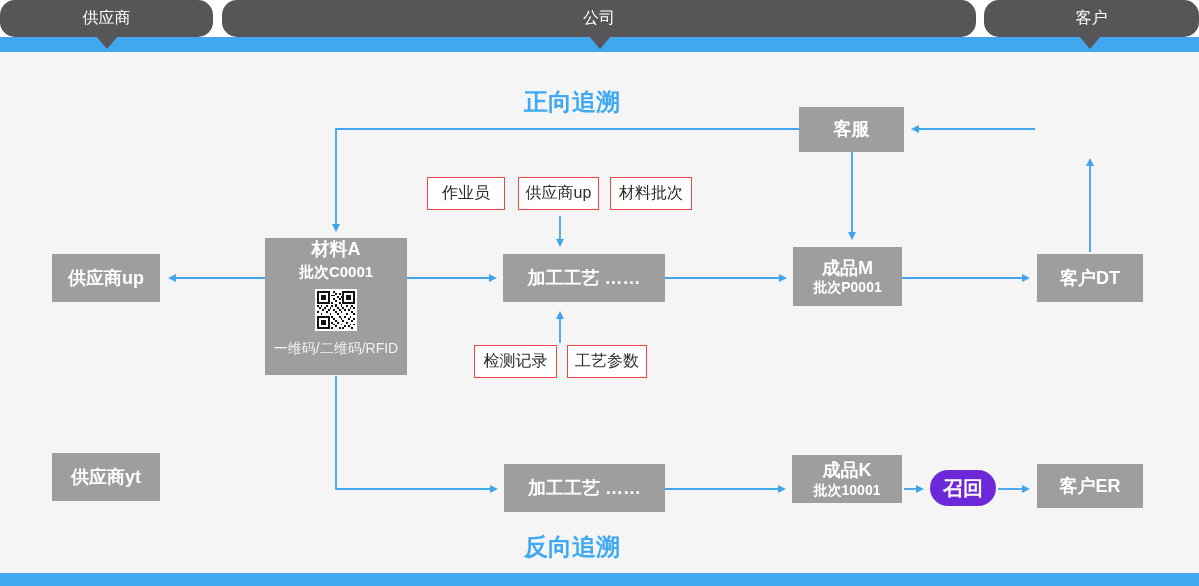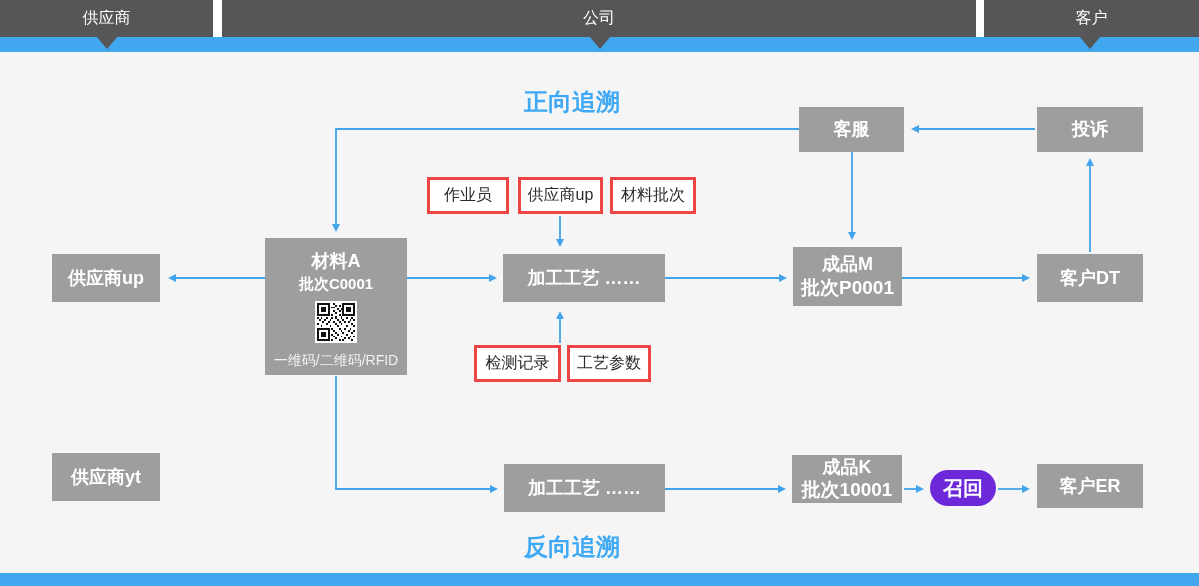--- a/index.html
+++ b/index.html
@@ -5,21 +5,21 @@
   html,body{margin:0;padding:0;background:#fff;}
   .canvas{
     position:relative;width:1199px;height:586px;overflow:hidden;
     background:#f5f5f6;
     font-family:"Liberation Sans","DejaVu Sans",sans-serif;
   }
   
   .header-strip{position:absolute;left:0;top:0;width:100%;height:37px;background:#ffffff;}
   .lane{
     position:absolute;top:0;height:37px;background:#565658;color:#fff;
-    display:flex;align-items:center;justify-content:center;font-size:16px;
+    display:flex;align-items:center;justify-content:center;font-size:16px;border-radius:15px;
   }
   .lane-supplier{left:0;width:213px;}
   .lane-company{left:222px;width:754px;}
   .lane-customer{left:984px;width:215px;}
   .blue-bar{position:absolute;left:0;top:37px;width:100%;height:15px;background:#41a7ef;}
   .lane-pointer{
     position:absolute;top:36px;width:0;height:0;
     border-left:11px solid transparent;border-right:11px solid transparent;
     border-top:13px solid #565658;z-index:2;
   }
@@ -28,31 +28,31 @@
   .flow-title{
     position:absolute;width:200px;text-align:center;
     color:#3fa9f5;font-size:24px;font-weight:bold;z-index:3;
   }
   
   .gbox{
     position:absolute;background:#9e9e9e;color:#fff;z-index:2;
     display:flex;flex-direction:column;align-items:center;justify-content:center;
     font-size:18px;font-weight:bold;line-height:1.25;
   }
-  .gbox .sub{font-size:19px;font-weight:bold;}
+  .gbox .sub{font-size:14px;font-weight:bold;}
   .wbox{
-    position:absolute;background:#fff;border:3px solid #ef4444;color:#2b2b2b;z-index:2;
+    position:absolute;background:#fff;border:1px solid #ef4444;color:#2b2b2b;z-index:2;
     display:flex;align-items:center;justify-content:center;font-size:16px;
   }
   .pill{
     position:absolute;background:#6d28d9;color:#fff;border-radius:18px;z-index:2;
     display:flex;align-items:center;justify-content:center;font-size:20px;font-weight:bold;
   }
   
-  .material-node{justify-content:flex-start;padding-top:12px;box-sizing:border-box;}
+  .material-node{justify-content:flex-start;padding-top:0;box-sizing:border-box;}
   .material-node .batch{font-size:15px;font-weight:bold;margin-top:2px;}
   .qr-wrap{background:#fff;padding:2px;margin-top:8px;line-height:0;}
   .material-node .code-label{font-size:14px;font-weight:normal;margin-top:9px;color:#f2f2f2;}
   
   .arrows{position:absolute;left:0;top:0;z-index:1;pointer-events:none;}
 </style>
 </head>
 <body>
 
 <div class="canvas">
@@ -93,21 +93,20 @@
       <path d="M665,278 L785,278" marker-end="url(#ah)"></path>
       <path d="M902,278 L1028,278" marker-end="url(#ah)"></path>
       <path d="M336,376 L336,489 L496,489" marker-end="url(#ah)"></path>
       <path d="M665,489 L784,489" marker-end="url(#ah)"></path>
       <path d="M904,489 L922,489" marker-end="url(#ah)"></path>
       <path d="M998,489 L1028,489" marker-end="url(#ah)"></path>
     </g>
   </svg>
 
   <div class="gbox" style="left:799px;top:107px;width:105px;height:45px">客服</div>
-  <div class="gbox" style="left:1037px;top:107px;width:106px;height:45px">投诉</div>
 
   <div class="wbox" style="left:427px;top:177px;width:76px;height:31px">作业员</div>
   <div class="wbox" style="left:518px;top:177px;width:79px;height:31px">供应商up</div>
   <div class="wbox" style="left:610px;top:177px;width:80px;height:31px">材料批次</div>
 
   <div class="gbox" style="left:52px;top:254px;width:108px;height:48px">供应商up</div>
 
   <div class="gbox material-node" style="left:265px;top:238px;width:142px;height:137px">
     <div>材料A</div>
     <div class="batch">批次C0001</div>

